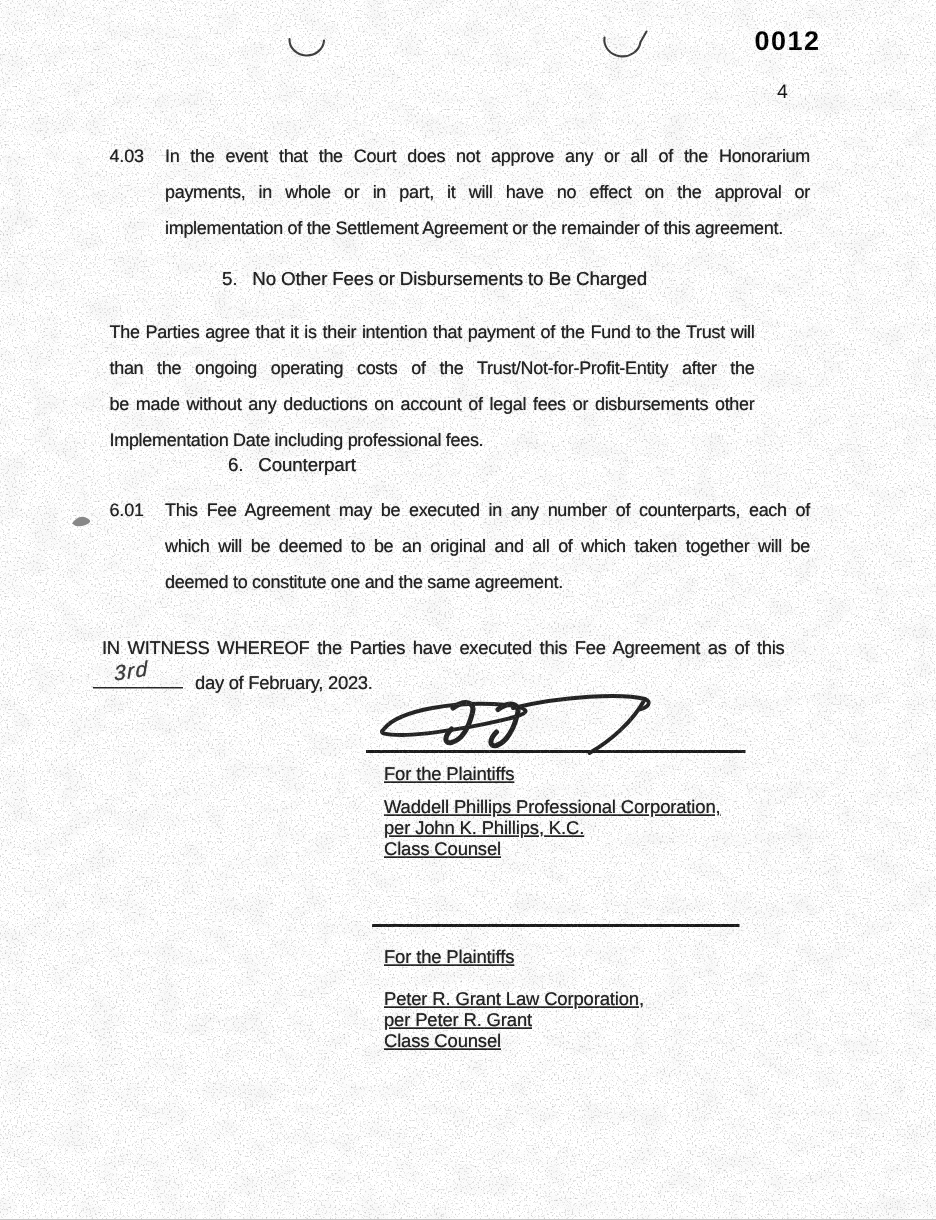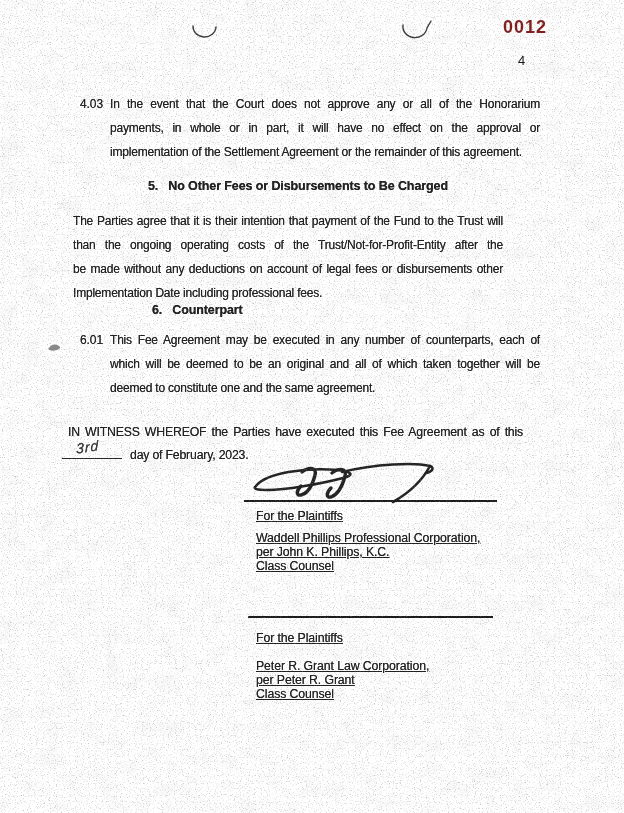--- a/index.html
+++ b/index.html
@@ -10,40 +10,40 @@
     overflow:hidden;
     font-family:"Liberation Sans","DejaVu Sans",sans-serif;
     color:#1f1f1f;
   }
   .noise-layer{position:absolute;left:0;top:0;z-index:0;pointer-events:none;}
   .noise-top{z-index:5;}
   .content{position:absolute;left:0;top:0;width:624px;height:813px;z-index:2;}
 
   .stamp{
     position:absolute;left:503px;top:17px;
-    font-size:18px;font-weight:bold;letter-spacing:1px;color:#7f1d1d;text-align:right;
+    font-size:18px;font-weight:bold;letter-spacing:1px;color:#000000;text-align:right;
   }
   .page-num{position:absolute;left:518px;top:53px;font-size:13px;color:#161616;}
 
   .arc-mark{position:absolute;}
 
   .clause{position:absolute;display:flex;}
-  .clause-num{width:37px;font-size:12px;letter-spacing:-0.1px;text-align:center;}
+  .clause-num{width:37px;font-size:12px;letter-spacing:-0.1px;}
   .clause-lines{width:430px;}
   .jline{
     width:430px;white-space:nowrap;overflow:visible;
     font-size:12px;letter-spacing:-0.2px;line-height:24px;
     text-align:justify;text-align-last:justify;
     text-shadow:0 0 0.5px rgba(35,35,35,0.85);
   }
   .jline.last{text-align-last:left;}
   .clause-num{line-height:24px;text-shadow:0 0 0.5px rgba(35,35,35,0.85);}
 
   .sec-heading{
-    position:absolute;font-size:12.5px;font-weight:bold;letter-spacing:-0.1px;
+    position:absolute;font-size:12.5px;font-weight:normal;letter-spacing:-0.1px;
     text-shadow:0 0 0.5px rgba(25,25,25,0.9);
   }
   .sec-heading .h-num{margin-right:10px;}
 
   .witness{position:absolute;left:68px;top:424px;width:455px;}
   .witness .w1{
     width:455px;white-space:nowrap;font-size:12.3px;letter-spacing:-0.2px;
     text-align:justify;text-align-last:justify;line-height:16px;
     text-shadow:0 0 0.5px rgba(35,35,35,0.85);
   }

